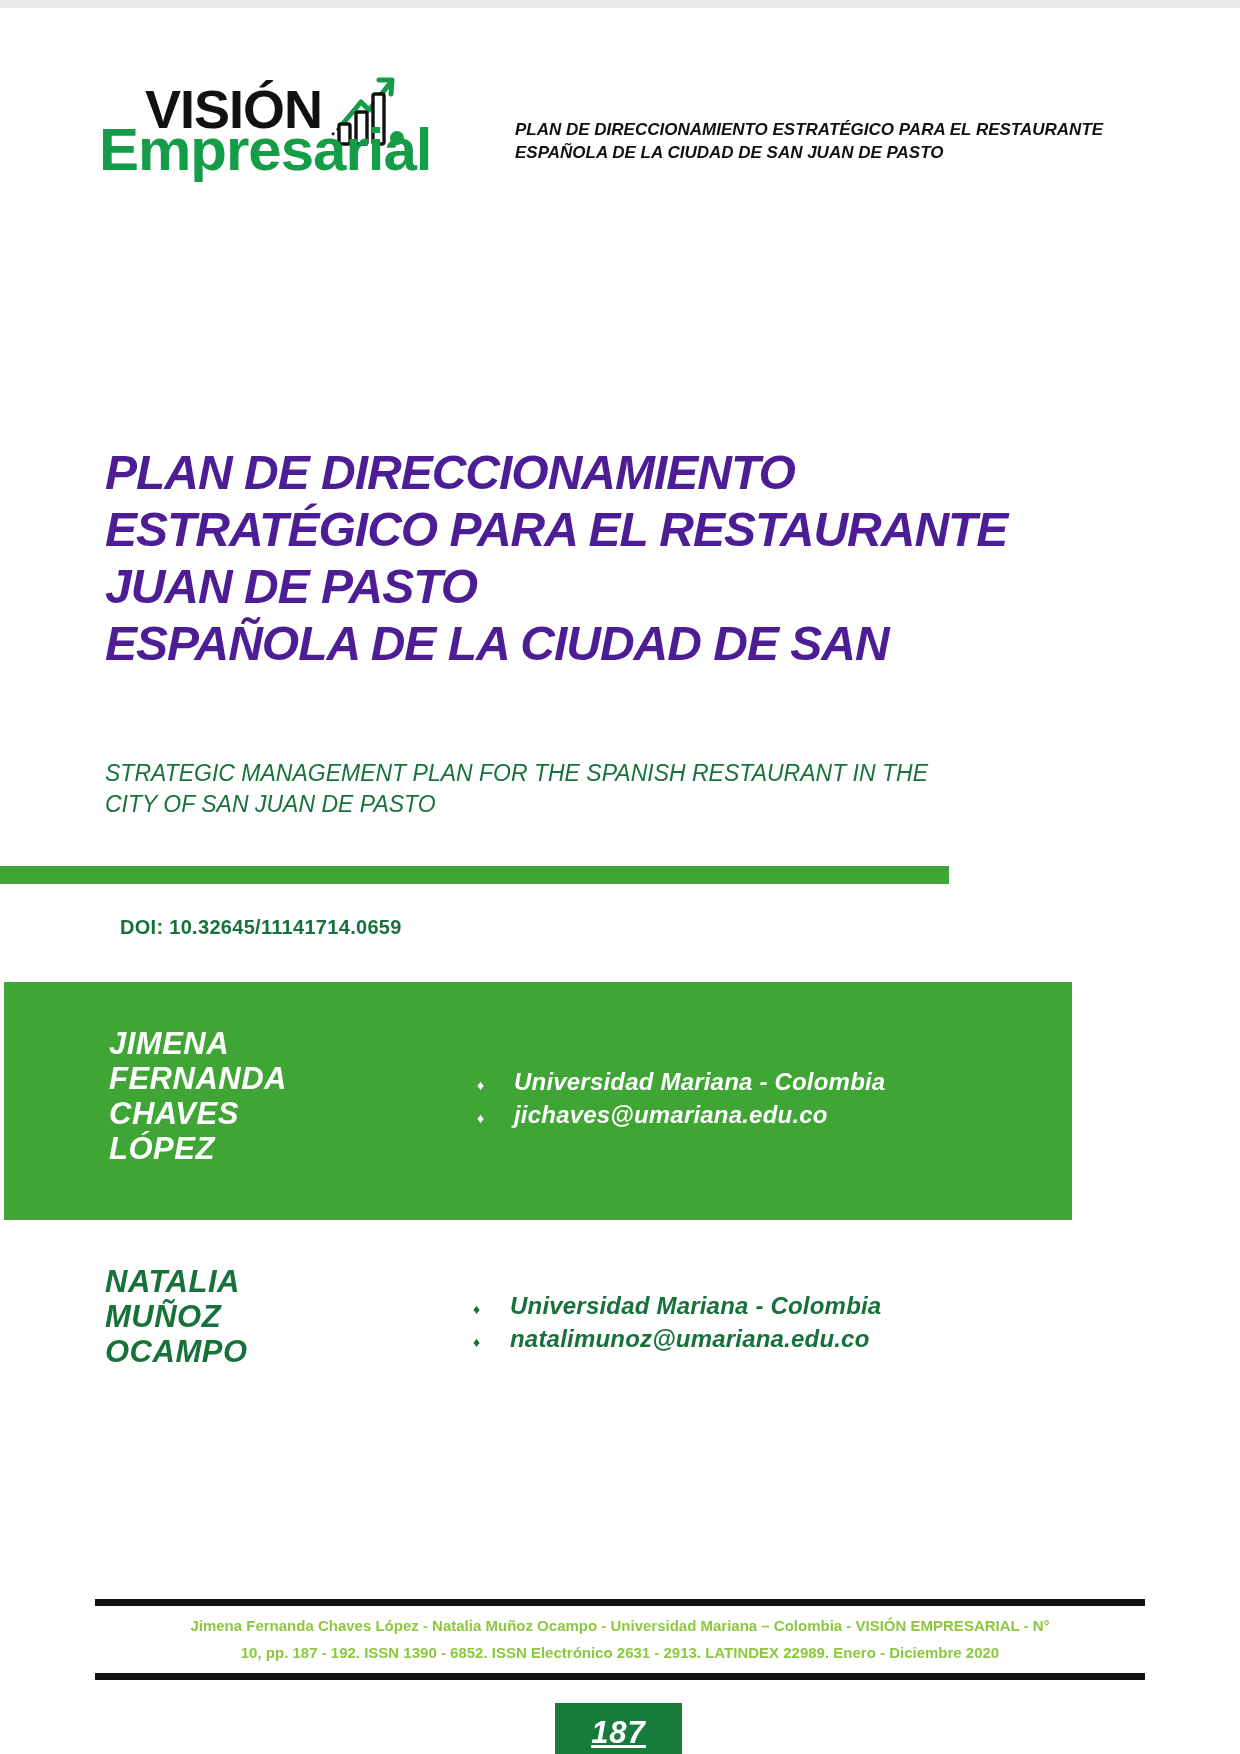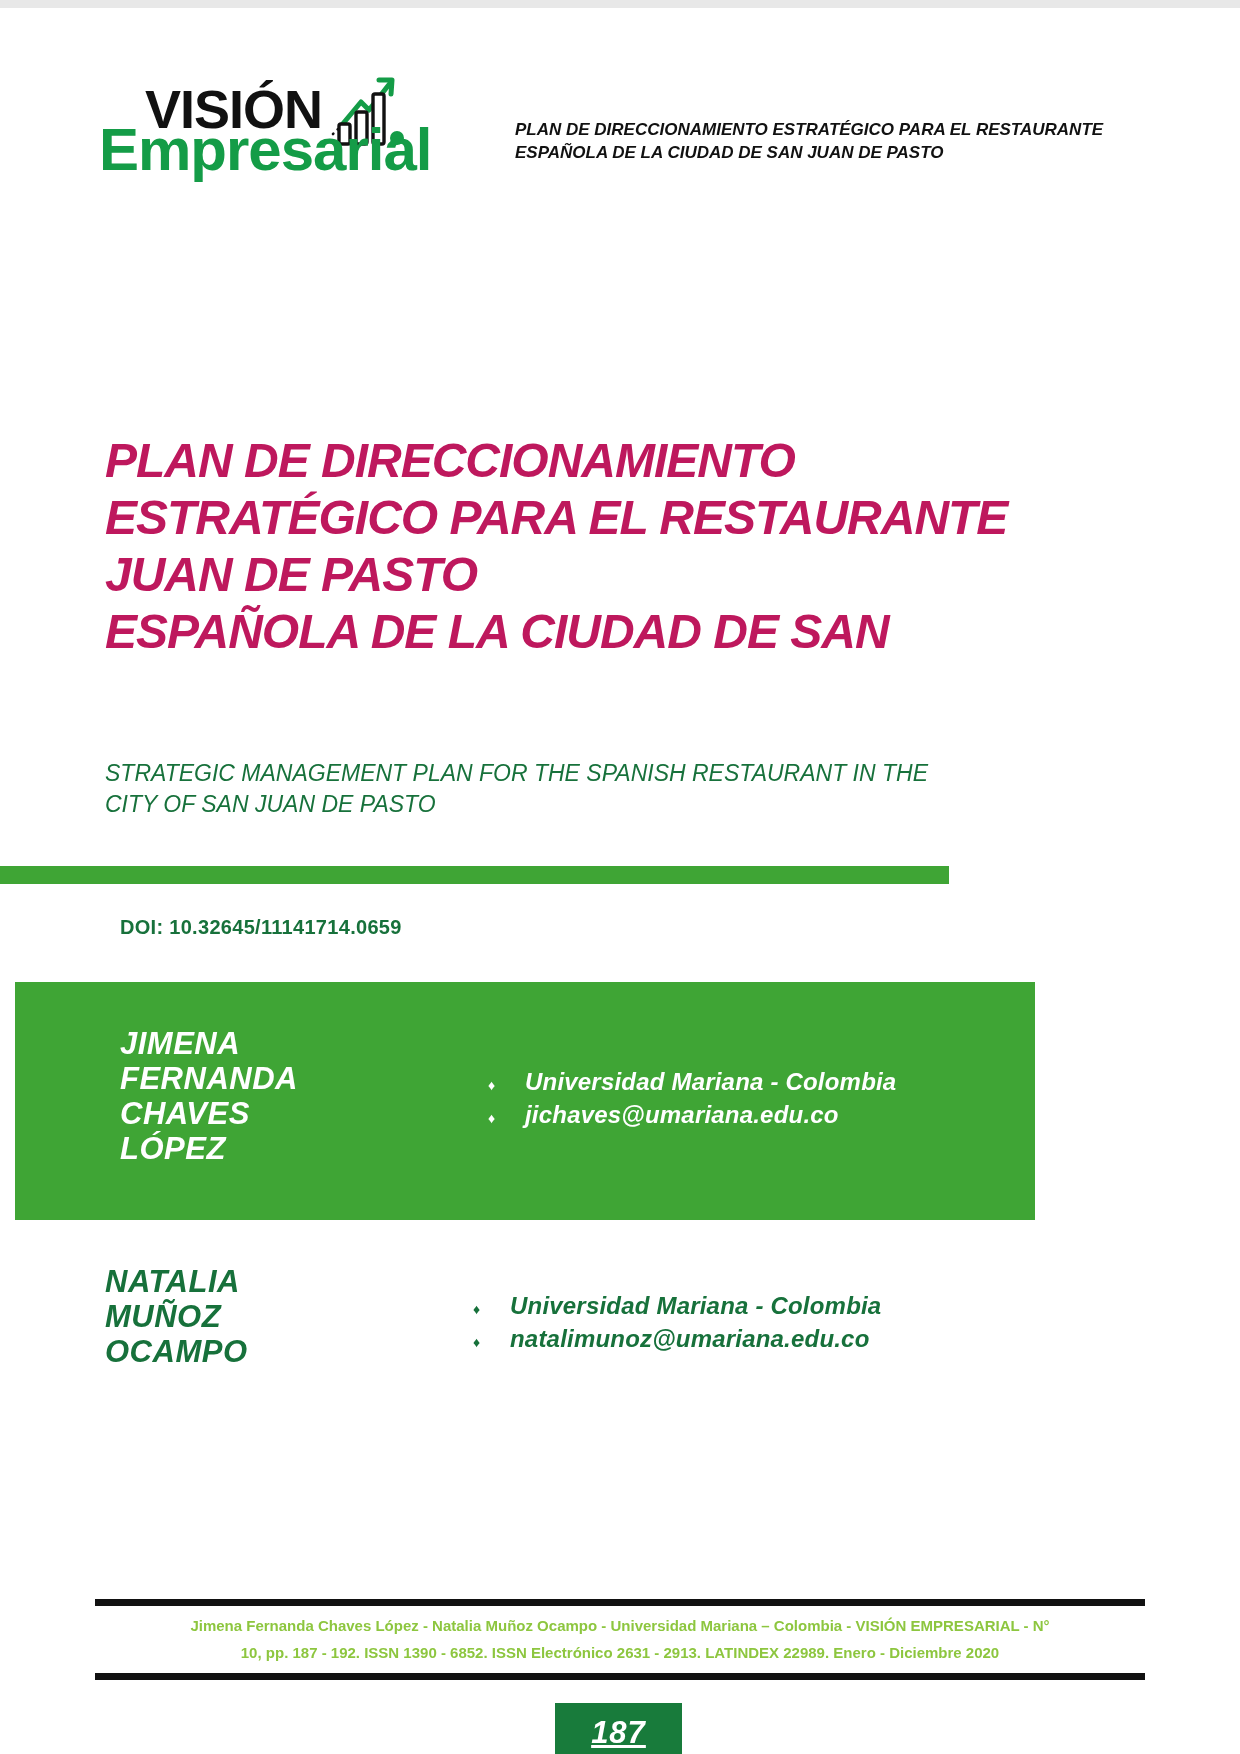--- a/index.html
+++ b/index.html
@@ -22,39 +22,40 @@
     color:#149C47;
   }
   
   .running-head {
     position:absolute; left:515px; top:110px; width:620px;
     font-size:17px; line-height:23px; font-weight:bold; font-style:italic;
     color:#111111;
   }
   
   .article-title {
-    position:absolute; left:105px; top:424px; width:980px;
+    position:absolute; left:105px; top:436px; width:980px;
     font-size:48px; line-height:57px; font-weight:bold; font-style:italic;
-    letter-spacing:-1px; color:#be185d;
+    letter-spacing:-1px; color:#4c1d95;
   }
   .article-subtitle {
     position:absolute; left:105px; top:750px; width:960px;
     font-size:23px; line-height:31px; font-weight:normal; font-style:italic;
     color:#17713B;
   }
   
   .green-bar { position:absolute; left:0; top:858px; width:949px; height:18px; background:#3FA535; }
   .doi {
     position:absolute; left:120px; top:908px;
     font-size:20px; font-weight:bold; color:#17713B; letter-spacing:0.3px;
   }
   
   .author-band {
-    position:absolute; left:15px; top:974px; width:1020px; height:238px;
+    position:absolute; left:4px; top:974px; width:1020px; height:238px;
     background:#3FA535;
+    padding-left:48px;
   }
   .author-name {
     position:absolute; left:105px;
     font-size:31px; line-height:35px; font-weight:bold; font-style:italic;
     letter-spacing:0.5px;
   }
   .author-band .author-name { top:44px; color:#ffffff; }
   .author-bullets { position:absolute; left:473px; }
   .author-band .author-bullets { top:86px; }
   .bullet-row { display:flex; align-items:baseline; height:33px; }

